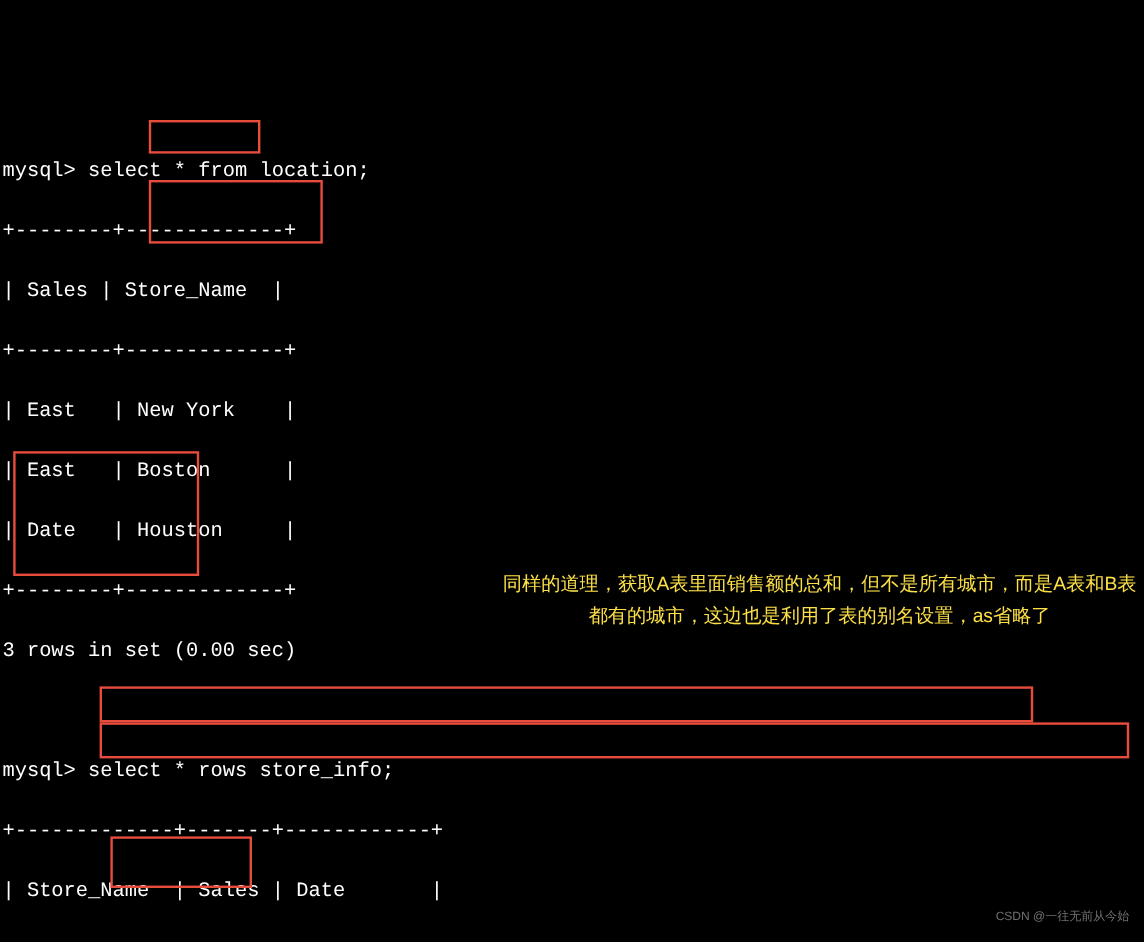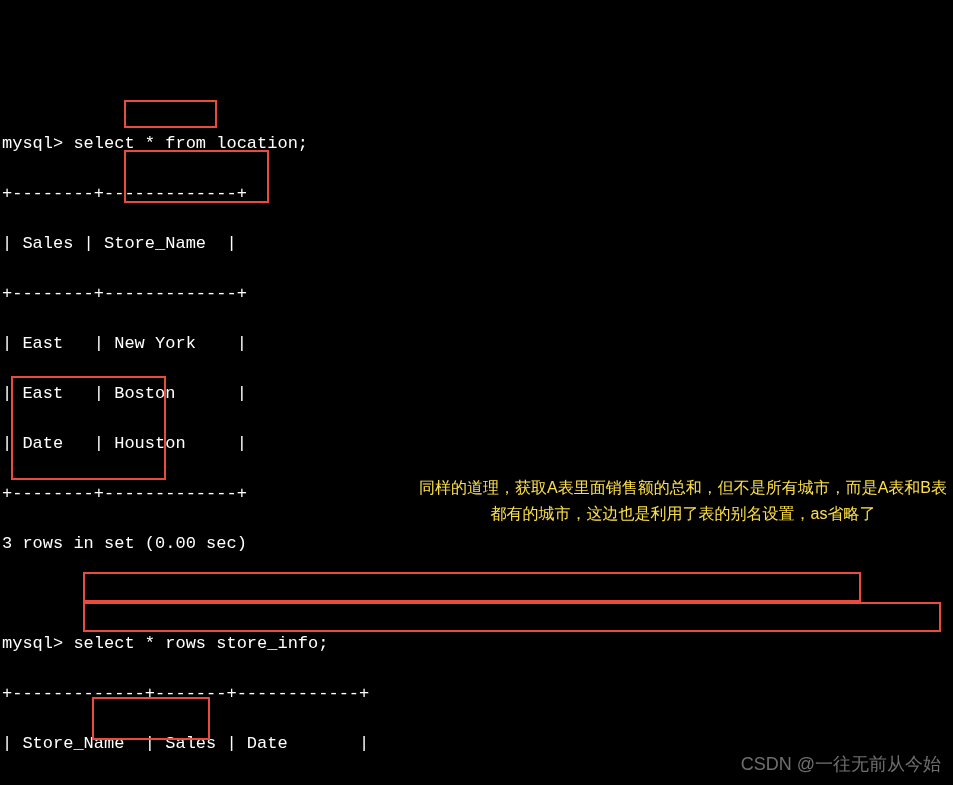--- a/index.html
+++ b/index.html
@@ -31,21 +31,21 @@
       white-space: normal;
       width: 530px;
       text-align: center;
     }
     .watermark {
       position: absolute;
       right: 12px;
       bottom: 8px;
       color: rgba(200,200,200,0.55);
       font-family: "Microsoft YaHei", sans-serif;
-      font-size: 18px;
+      font-size: 10px;
     }
     .line { display: block; }
   </style>
 </head>
 <body>
 
 
 
 <div class="terminal">
 <span class="line"><span>mysql&gt; </span><span>select * from location;</span></span>

